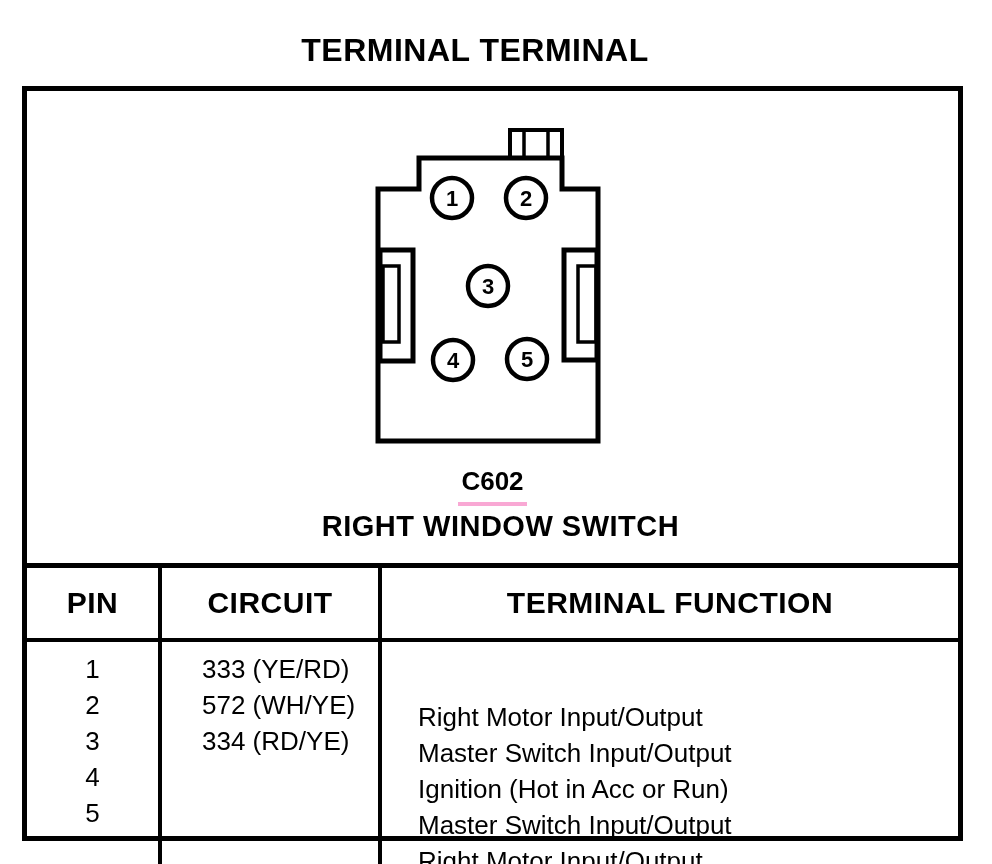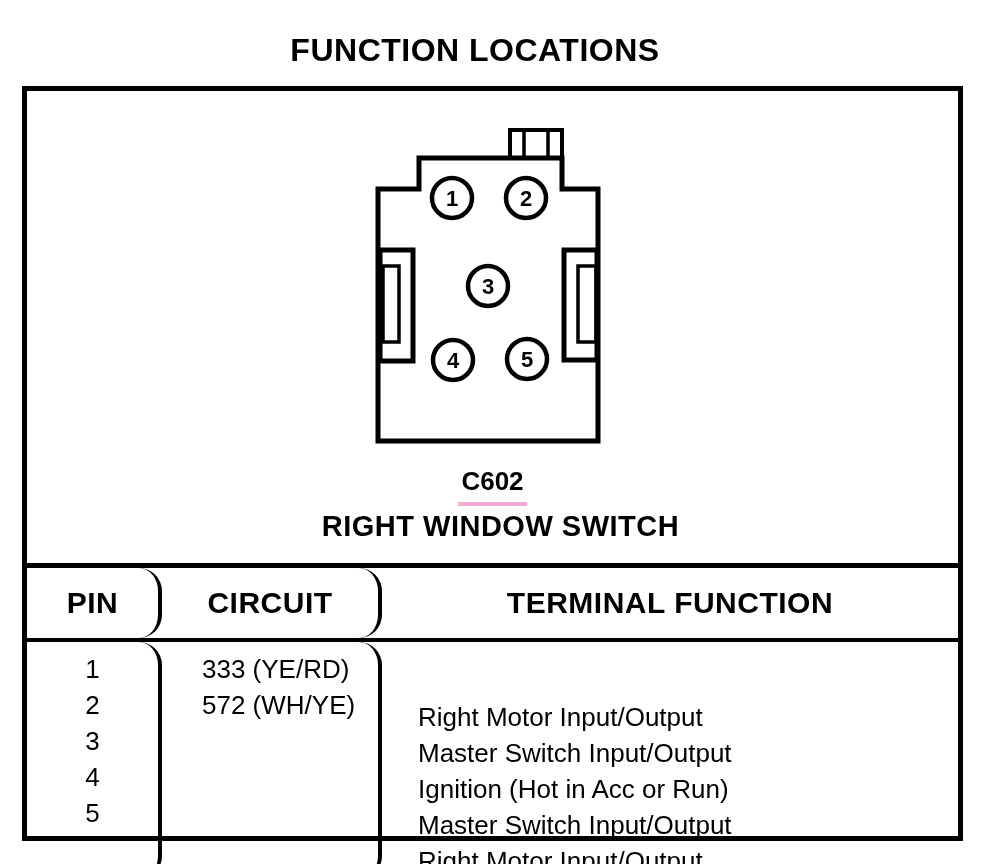--- a/index.html
+++ b/index.html
@@ -85,33 +85,32 @@
     height: 194px;
   }
   .td {
     padding-top: 9px;
     font-size: 26px;
     line-height: 36px;
     box-sizing: border-box;
   }
   .cell-border {
     border-right: 4px solid #000000;
-    border-radius: 23px;
   }
   .td.pins { text-align: center; }
   .td.circuits { padding-left: 40px; }
   .td.functions { padding-left: 36px; margin-top: 48px; }
   .line { white-space: nowrap; }
 </style>
 </head>
 <body>
 
 <div class="page">
 
-  <div class="title">FUNCTION LOCATIONS</div>
+  <div class="title">TERMINAL TERMINAL</div>
 
   <div class="outer-box"></div>
 
   <svg class="connector-svg" viewBox="340 115 300 340" xmlns="http://www.w3.org/2000/svg">
 
     <rect x="510" y="130" width="52" height="28" fill="#ffffff" stroke="#000000" stroke-width="4"></rect>
     <path d="M524 130 V158 M548 130 V158" stroke="#000000" stroke-width="3.5" fill="none"></path>
 
     <path d="M378 441 L378 189 L419 189 L419 158 L562 158 L562 189 L598 189 L598 441 Z" fill="#ffffff" stroke="#000000" stroke-width="5"></path>
 
@@ -150,20 +149,21 @@
       <div class="td pins cell-border">
         <div class="line">1</div>
         <div class="line">2</div>
         <div class="line">3</div>
         <div class="line">4</div>
         <div class="line">5</div>
       </div>
       <div class="td circuits cell-border">
         <div class="line">333 (YE/RD)</div>
         <div class="line">572 (WH/YE)</div>
+        <div class="line">334 (RD/YE)</div>
       </div>
       <div class="td functions">
         <div class="line">Right Motor Input/Output</div>
         <div class="line">Master Switch Input/Output</div>
         <div class="line">Ignition (Hot in Acc or Run)</div>
         <div class="line">Master Switch Input/Output</div>
         <div class="line">Right Motor Input/Output</div>
       </div>
     </div>
   </div>

